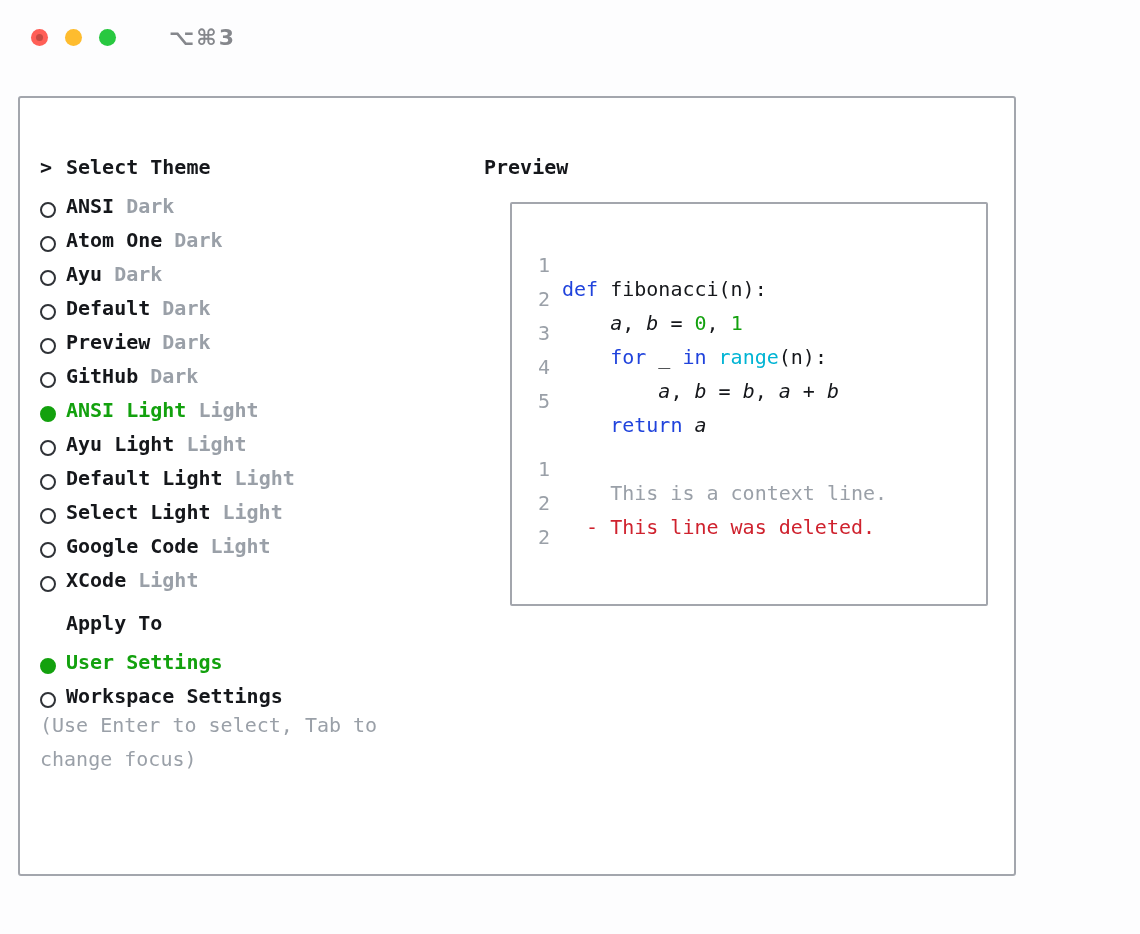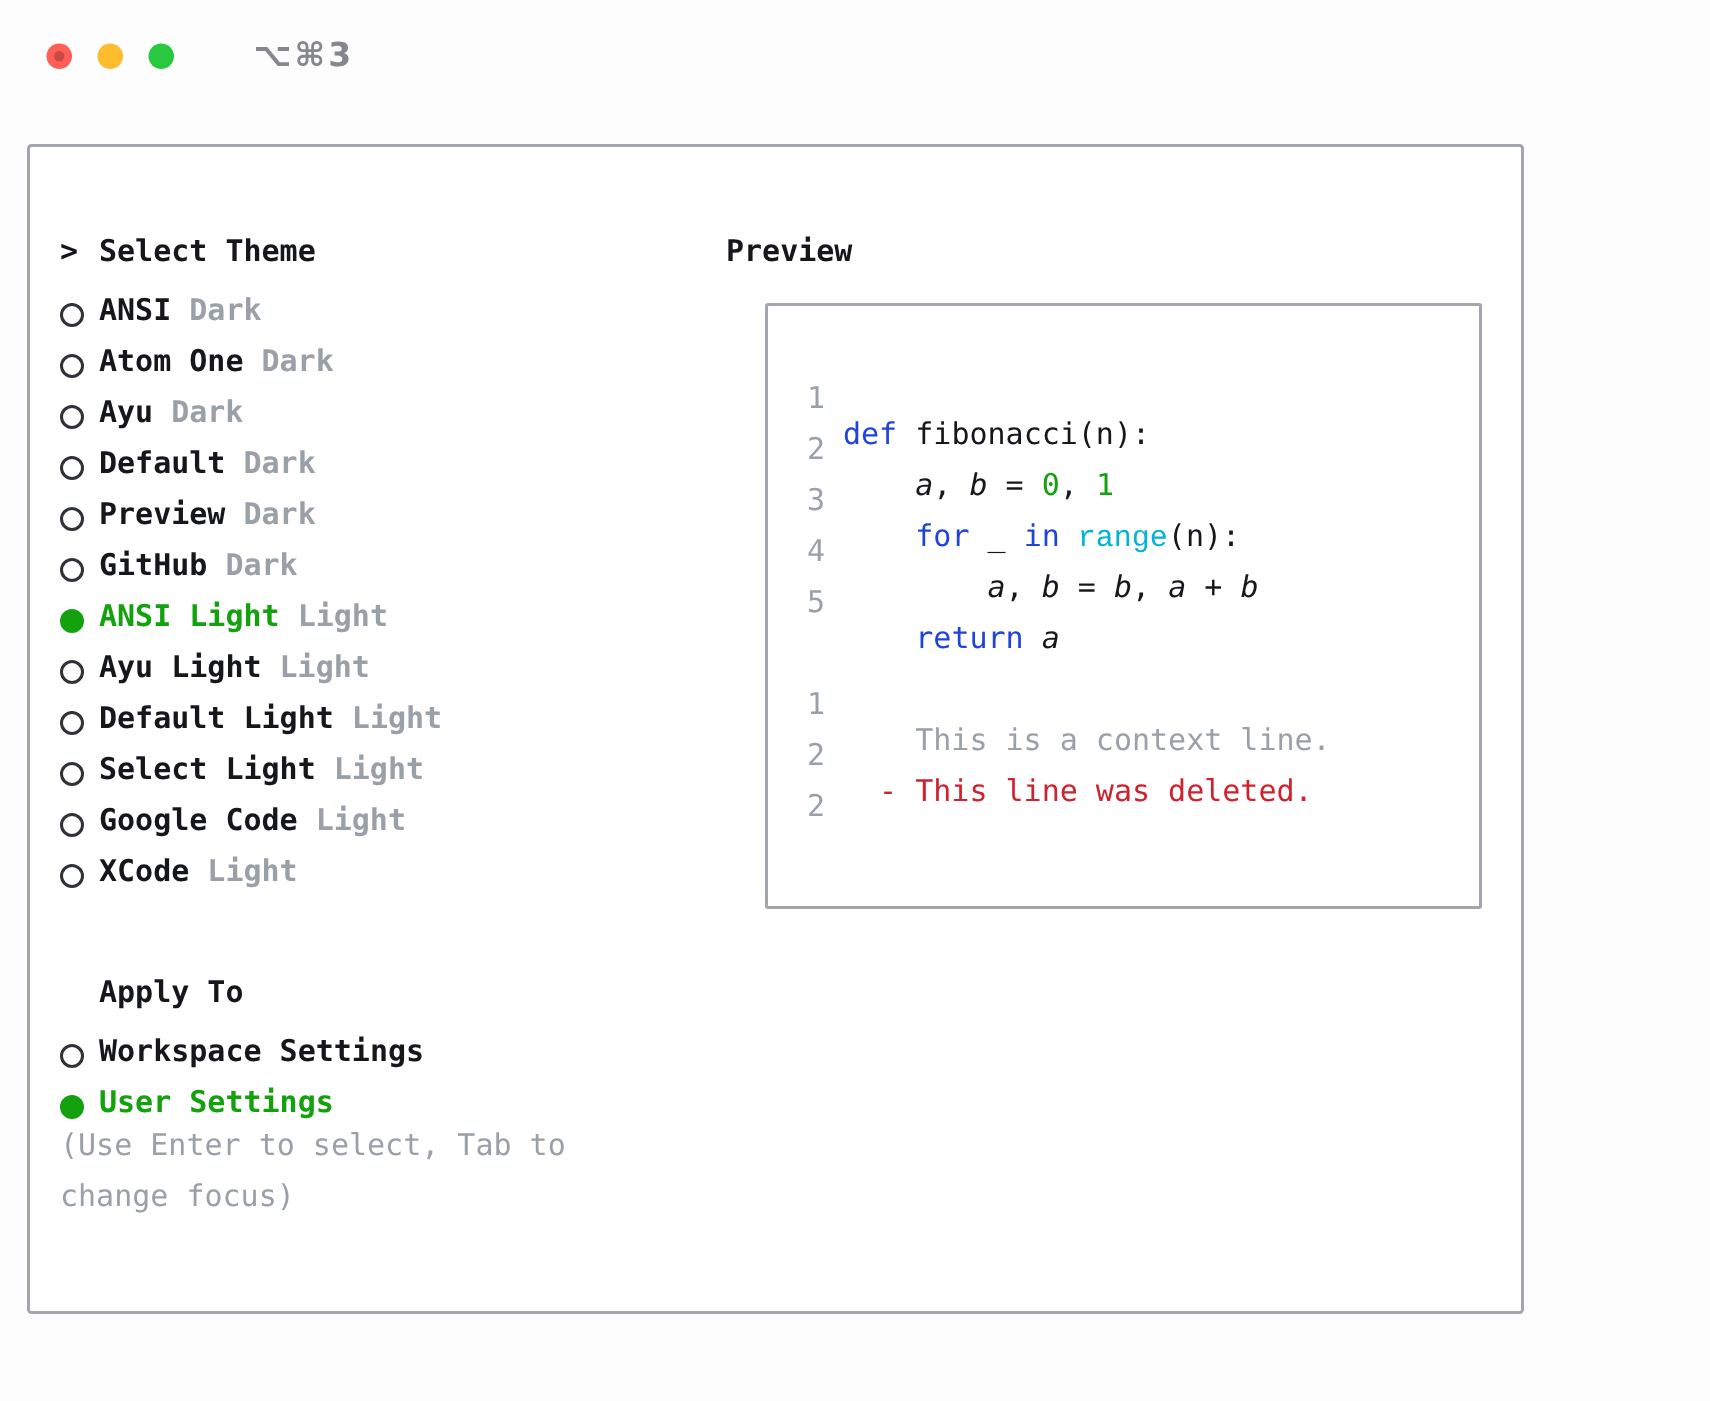--- a/index.html
+++ b/index.html
@@ -38,35 +38,35 @@
   .section-title { font-weight:bold; height:34px; display:flex; align-items:center; }
   .prompt { width:26px; }
   .row { display:flex; align-items:flex-end; height:34px; cursor:pointer;font-weight:bold; }
   .radio {
     width:16px; height:16px; border:2px solid #2f3237; border-radius:50%;
     margin-right:10px; flex:0 0 auto;
   }
   .selected .radio { border-color:var(--green,#13a10e); background:var(--green,#13a10e); }
   .selected .tname, .selected .olabel { color:var(--green,#13a10e); }
   .tvariant { color:var(--gray,#9aa0a8); margin-left:12px; }
-  .apply-title { font-weight:bold; padding-left:26px; margin-top:52px; height:34px; display:flex; align-items:center; }
+  .apply-title { font-weight:bold; padding-left:26px; margin-top:14px; height:34px; display:flex; align-items:center; }
   .hint { color:var(--gray,#9aa0a8); width:400px; line-height:34px; }
 
   
   .preview-heading { position:absolute; left:464px; top:52px; height:34px; line-height:34px; font-weight:bold; }
   .preview-box {
     position:absolute; left:490px; top:104px; width:478px; height:404px;
     border:2px solid var(--border,#a3a6ad); border-radius:2px; background:#fff;
     padding:44px 0 0 24px; overflow:hidden;
   }
   .cline { display:flex; height:34px; line-height:34px; white-space:pre; }
   .lnum { width:14px; text-align:right; color:var(--gray,#9aa0a8); margin-right:12px; }
   .ctext { white-space:pre;margin-top:24px; }
   .kw { color:var(--blue,#2043dc); }
-  .fn { color:var(--cyan,#00b4d4);font-family:Liberation Mono, monospace; }
+  .fn { color:var(--cyan,#00b4d4); }
   .n  { color:var(--green,#13a10e); }
   .v  { font-style:italic; }
   .diff-context .ctext { color:var(--gray,#9aa0a8); }
   .diff-deleted .ctext { color:var(--red,#cf222e); }
   .diff-added .ctext   { color:var(--green,#13a10e); }
 </style>
 </head>
 <body>
 
 <div class="screen">
@@ -142,27 +142,27 @@
         <span class="tvariant">Light</span>
       </div>
       <div class="row">
         <span class="radio"></span>
         <span class="tname">XCode</span>
         <span class="tvariant">Light</span>
       </div>
 
       <div class="apply-title">Apply To</div>
 
+      <div class="row selected">
+        <span class="radio"></span>
+        <span class="olabel">User Settings</span>
+      </div>
       <div class="row">
         <span class="radio"></span>
         <span class="olabel">Workspace Settings</span>
-      </div>
-      <div class="row selected">
-        <span class="radio"></span>
-        <span class="olabel">User Settings</span>
       </div>
 
       <div class="hint">(Use Enter to select, Tab to change focus)</div>
     </div>
 
     <div class="preview-heading">Preview</div>
 
     <div class="preview-box">
       <div class="cline">
         <span class="lnum">1</span>

